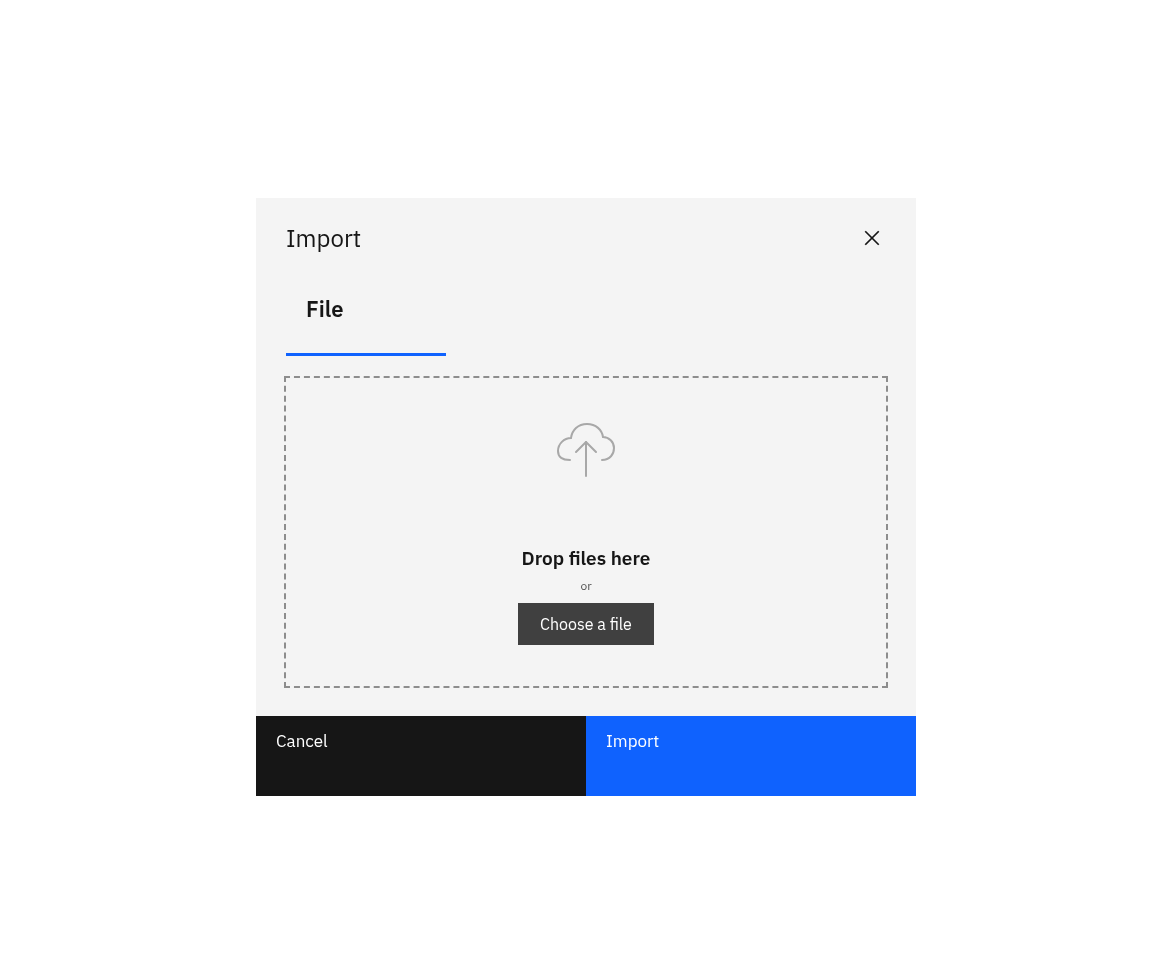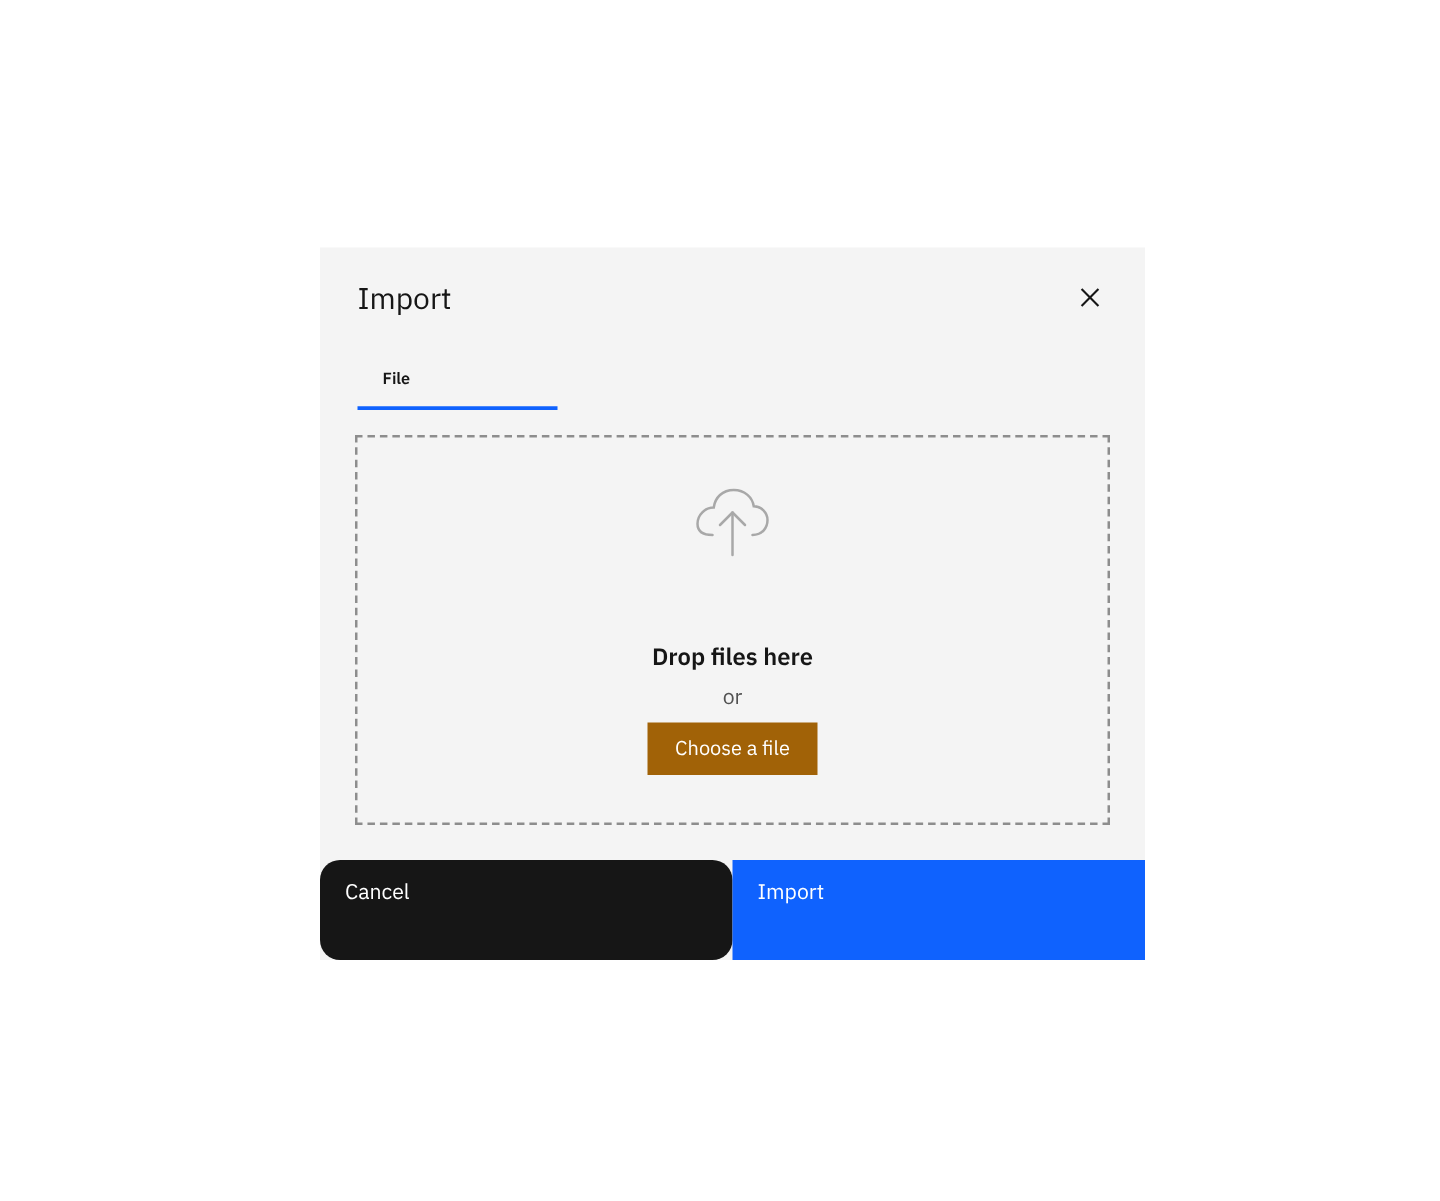--- a/index.html
+++ b/index.html
@@ -47,27 +47,27 @@
       width: 18px;
       height: 18px;
     }
     .tabs {
       display: flex;
       margin-top: 28px;
       padding-left: 30px;
     }
     .tab {
       width: 160px;
-      padding: 12px 0 14px 20px;
+      padding: 12px 0 30px 20px;
       text-align: left;
       cursor: pointer;
       background: none;
       border: none;
       border-bottom: 2px solid #e0e0e0;
-      font-size: 13px;
+      font-size: 22px;
       color: #525252;
       font-family: inherit;
     }
     .tab.active {
       font-weight: 600;
       color: #161616;
       border-bottom: 3px solid #0f62fe;
     }
     .dropzone {
       margin: 20px 28px 28px 28px;
@@ -84,26 +84,26 @@
       margin-bottom: 20px;
     }
     .drop-text {
       font-size: 19px;
       font-weight: 600;
       color: #161616;
       margin-bottom: 8px;
       margin-top: 46px;
     }
     .or-text {
-      font-size: 17px;
+      font-size: 12px;
       color: #525252;
       margin-bottom: 10px;
     }
     .choose-btn {
-      background: #a16207;
+      background: #404040;
       color: #ffffff;
       border: none;
       padding: 11px 22px;
       font-size: 16px;
       cursor: pointer;
       font-family: inherit;
     }
     .modal-footer {
       display: flex;
       height: 80px;
@@ -116,21 +116,20 @@
       padding-left: 20px;
       padding-top: 14px;
       cursor: pointer;
       font-family: inherit;
       display: flex;
       align-items: flex-start;
     }
     .cancel-btn {
       background: #161616;
       color: #ffffff;
-      border-radius: 16px;
     }
     .import-btn {
       background: #0f62fe;
       color: #ffffff;
     }
   </style>
 </head>
 <body>
 
 <div class="modal">

